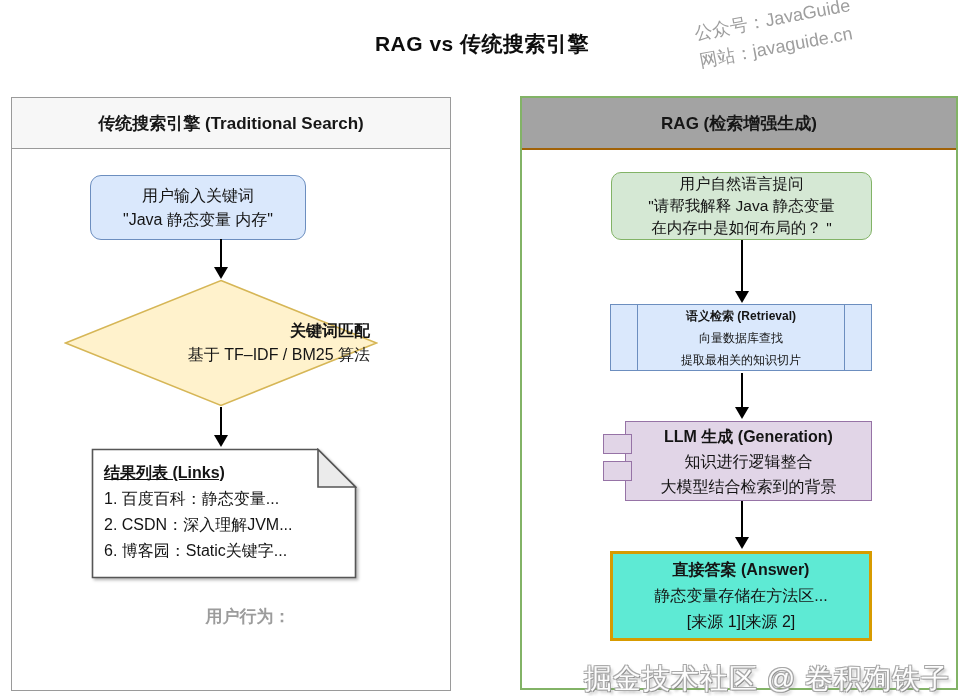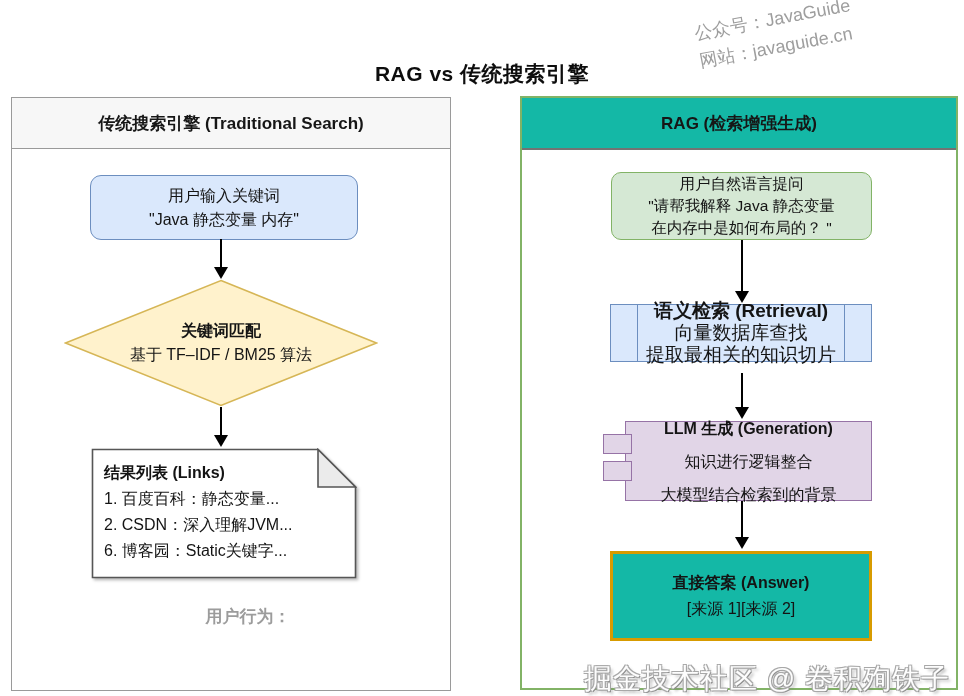--- a/index.html
+++ b/index.html
@@ -5,66 +5,66 @@
   html,body{margin:0;padding:0;}
   body{
     width:964px;height:696px;position:relative;background:#ffffff;
     font-family:"Liberation Sans", sans-serif;color:#111;overflow:hidden;
   }
   .abs{position:absolute;}
 
   
   .main-title{
     top:30px;left:0;width:964px;text-align:center;
-    font-size:21px;font-weight:bold;letter-spacing:.5px;color:#0d0d0d;margin-top:30px;
+    font-size:21px;font-weight:bold;letter-spacing:.5px;color:#0d0d0d;
   }
 
   
   .wm-top{
     left:692px;top:20px;width:272px;
     transform:rotate(-10.5deg);transform-origin:left top;
     color:#9e9e9e;font-size:18px;line-height:28px;white-space:nowrap;
   }
 
   
   .panel{background:#fff;box-sizing:border-box;}
   .panel-left{left:2px;top:97px;width:440px;height:594px;border:1px solid #9a9a9a;margin-left:9px;}
   .panel-right{left:520px;top:96px;width:438px;height:594px;border:2px solid #82b366;}
   .panel-header{
     height:50px;display:flex;align-items:center;justify-content:center;
     font-weight:bold;font-size:17px;color:#161616;
   }
   .panel-left .panel-header{background:#f7f7f7;border-bottom:1px solid #9a9a9a;}
-  .panel-right .panel-header{background:#14b8a6;border-bottom:2px solid #737373;}
+  .panel-right .panel-header{background:#a3a3a3;border-bottom:2px solid #a16207;}
 
   
   .node{
     box-sizing:border-box;display:flex;flex-direction:column;
     align-items:center;justify-content:center;text-align:center;
     font-size:16px;line-height:24px;color:#141414;
   }
   .node .t-bold{font-weight:bold;}
 
   
   .rounded-box{border-radius:11px;}
   .box-blue{background:#dae8fc;border:1px solid #6c8ebf;}
   .box-green{background:#d5e8d4;border:1px solid #82b366;line-height:22px;font-size:15.5px;}
 
   
   .diamond-wrap{left:64px;top:279px;width:314px;height:128px;}
-  .diamond-text{left:64px;top:279px;width:314px;height:128px;line-height:24px;}
+  .diamond-text{left:56px;top:279px;width:314px;height:128px;line-height:24px;align-items:flex-end;}
 
   
   .doc-svg{left:91px;top:448px;width:266px;height:131px;
     filter:drop-shadow(2.5px 2.5px 1.5px rgba(0,0,0,0.28));}
   .doc-text{
     left:104px;top:460px;width:240px;text-align:left;
     font-size:16px;line-height:26px;color:#141414;
   }
-  .doc-text .t-bold{font-weight:bold;}
+  .doc-text .t-bold{font-weight:bold;text-decoration:underline;}
 
   
   .behavior{
     left:2px;top:603px;width:492px;text-align:center;
     color:#9c9c9c;font-size:17px;line-height:27px;
   }
   .behavior .t-bold{font-weight:bold;}
 
   
   .process-box{padding:0 30px;}
@@ -73,21 +73,21 @@
 
   
   .module-box{background:#e1d5e7;border:1px solid #9673a6;line-height:25px;}
   .module-tab{
     position:absolute;left:-23px;width:29px;height:20px;box-sizing:border-box;
     background:#e1d5e7;border:1px solid #9673a6;
   }
   .tab1{top:12px;} .tab2{top:39px;}
 
   
-  .answer-box{background:#14b8a6;border:3px solid #d79b00;line-height:26px;align-items:center;}
+  .answer-box{background:#5eead4;border:3px solid #d79b00;line-height:26px;align-items:center;}
 
   
   .arrow{position:absolute;width:14px;}
   .arrow .shaft{position:absolute;left:6px;top:0;bottom:11px;width:2px;background:#000;}
   .arrow .head{
     position:absolute;left:0;bottom:0;width:0;height:0;
     border-left:7px solid transparent;border-right:7px solid transparent;
     border-top:12px solid #000;
   }
 
@@ -106,21 +106,21 @@
 
 <div class="abs wm-top">
   <div>公众号：JavaGuide</div>
   <div>网站：javaguide.cn</div>
 </div>
 
 <div class="abs panel panel-left">
   <div class="panel-header">传统搜索引擎 (Traditional Search)</div>
 </div>
 
-<div class="abs node rounded-box box-blue" style="left:90px;top:175px;width:268px;height:65px;">
+<div class="abs node rounded-box box-blue" style="left:90px;top:175px;width:216px;height:65px;">
   <div>用户输入关键词</div>
   <div>"Java 静态变量 内存"</div>
 </div>
 
 <div class="arrow" style="left:214px;top:239px;height:40px;">
   <div class="shaft"></div>
   <div class="head"></div>
 </div>
 
 <svg class="abs diamond-wrap" viewBox="0 0 314 128">
@@ -159,44 +159,45 @@
   <div>用户自然语言提问</div>
   <div>"请帮我解释 Java 静态变量</div>
   <div>在内存中是如何布局的？ "</div>
 </div>
 
 <div class="arrow" style="left:735px;top:240px;height:63px;">
   <div class="shaft"></div>
   <div class="head"></div>
 </div>
 
-<div class="abs node box-blue process-box" style="left:610px;top:304px;width:262px;height:58px;line-height:22px;font-size:19px;">
+<div class="abs node box-blue process-box" style="left:610px;top:304px;width:262px;height:67px;line-height:22px;font-size:12px;">
   <div class="process-line l"></div>
   <div class="process-line r"></div>
   <div class="t-bold">语义检索 (Retrieval)</div>
   <div>向量数据库查找</div>
   <div>提取最相关的知识切片</div>
 </div>
 
 <div class="arrow" style="left:735px;top:373px;height:46px;">
   <div class="shaft"></div>
   <div class="head"></div>
 </div>
 
-<div class="abs node module-box" style="left:625px;top:421px;width:247px;height:80px;gap:8px;">
+<div class="abs node module-box" style="left:625px;top:421px;width:247px;height:80px;">
   <div class="module-tab tab1"></div>
   <div class="module-tab tab2"></div>
   <div class="t-bold">LLM 生成 (Generation)</div>
   <div>知识进行逻辑整合</div>
   <div>大模型结合检索到的背景</div>
 </div>
 
 <div class="arrow" style="left:735px;top:501px;height:48px;">
   <div class="shaft"></div>
   <div class="head"></div>
 </div>
 
 <div class="abs node answer-box" style="left:610px;top:551px;width:262px;height:90px;">
   <div class="t-bold">直接答案 (Answer)</div>
+  <div>静态变量存储在方法区...</div>
   <div>[来源 1][来源 2]</div>
 </div>
 
 <div class="abs wm-bottom">掘金技术社区 @ 卷积殉铁子</div>
 
 </body></html>

